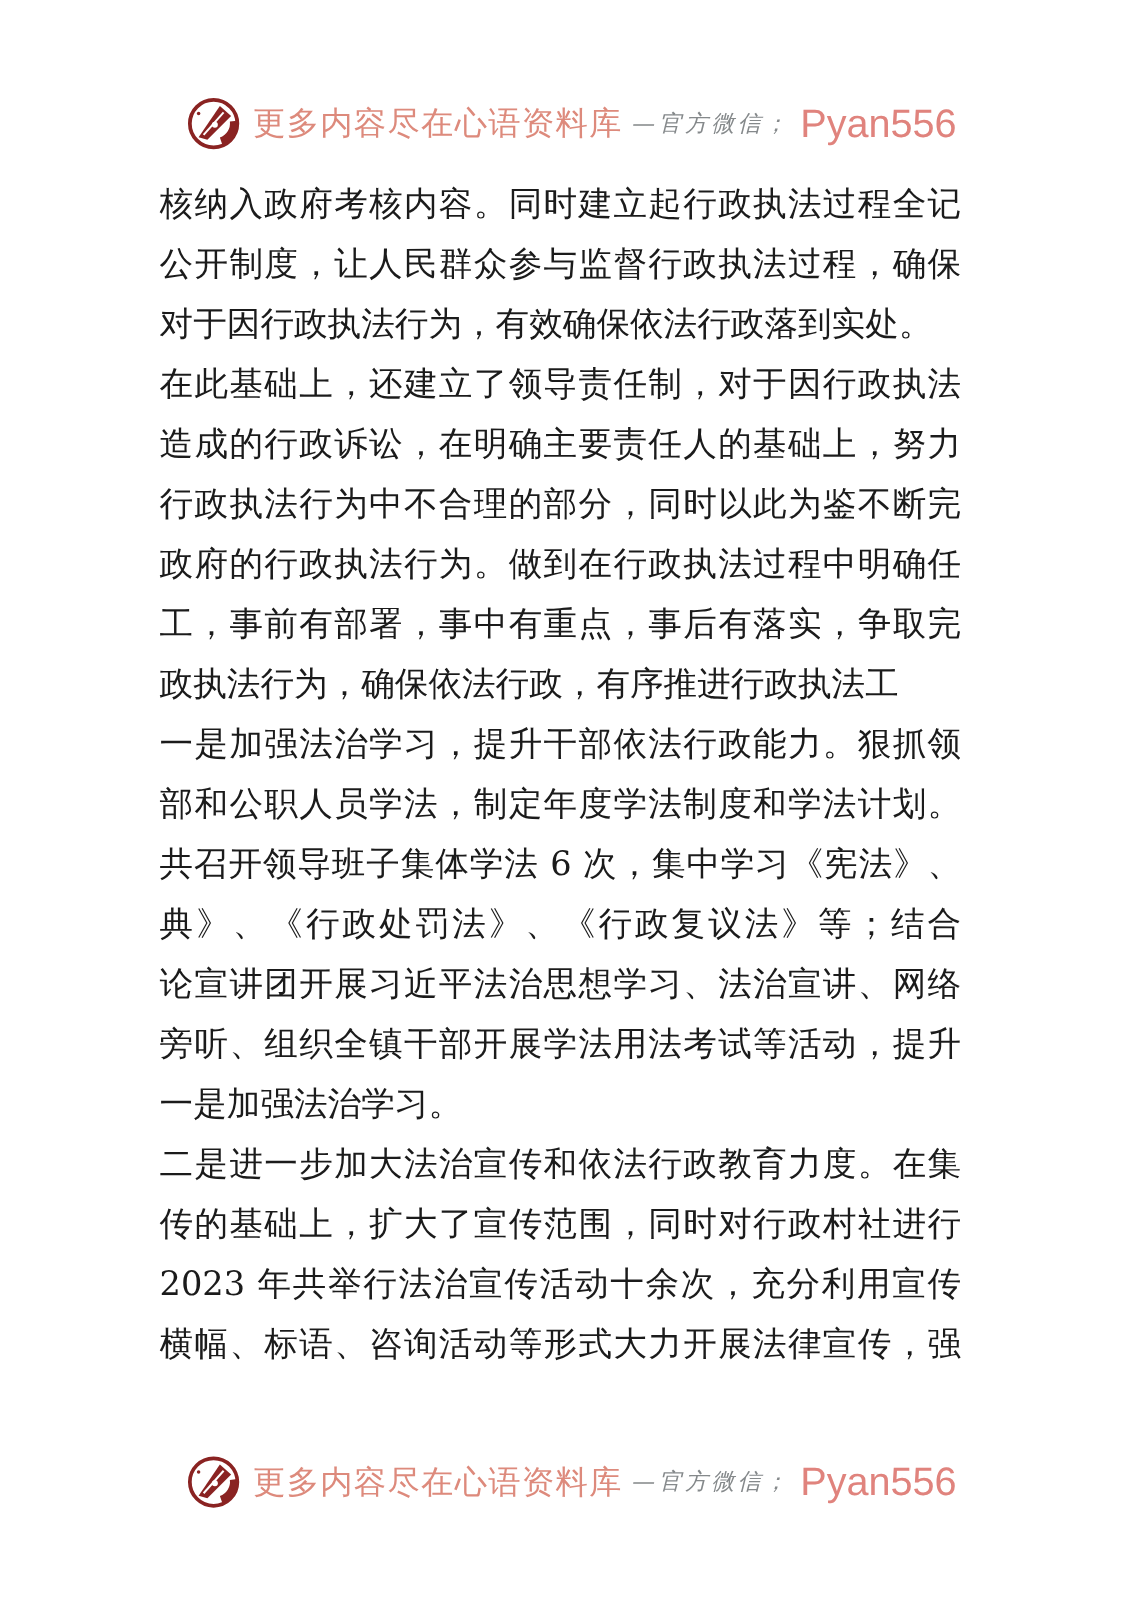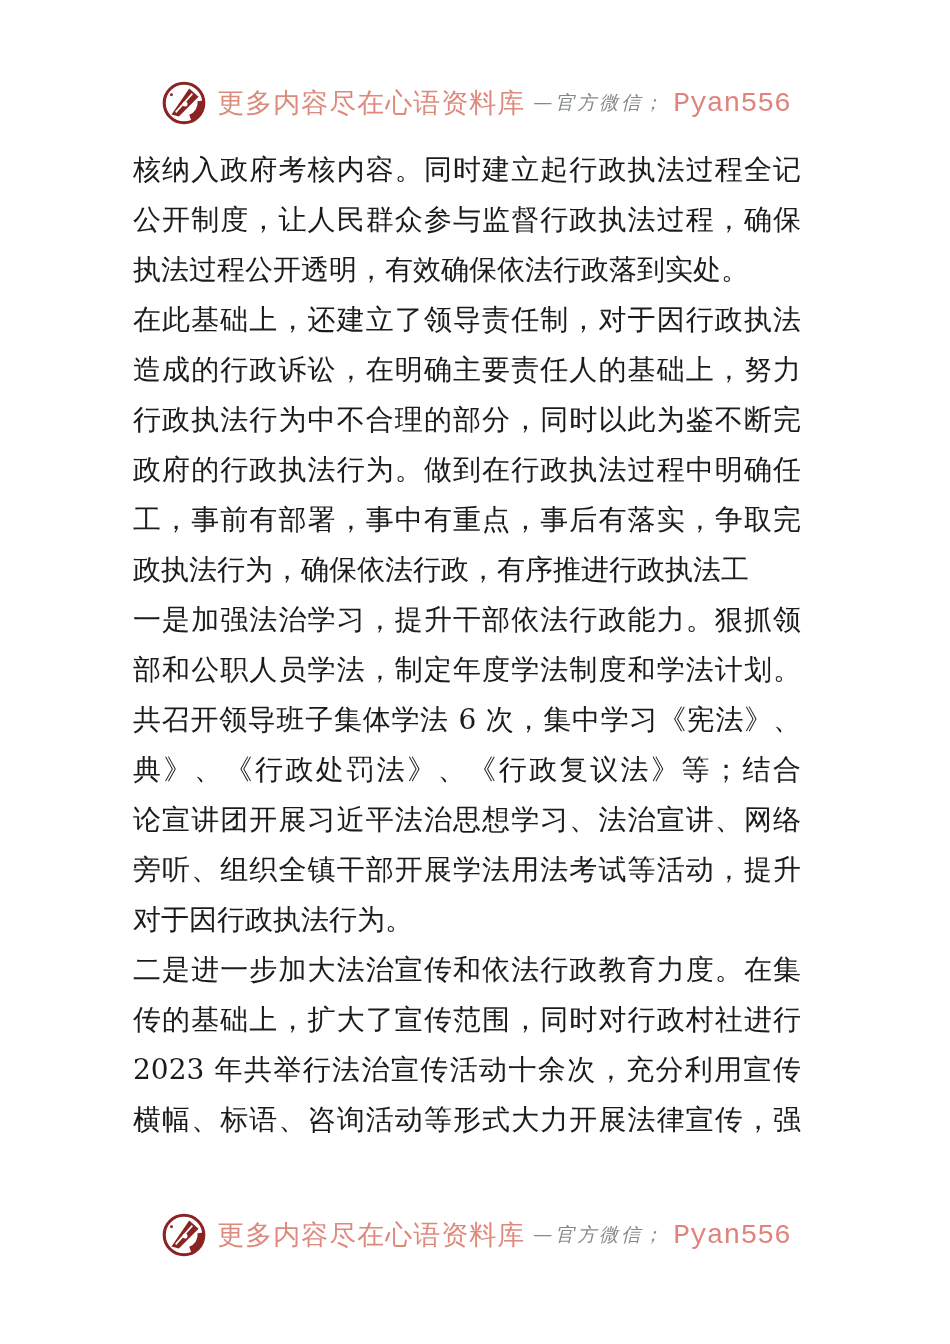--- a/index.html
+++ b/index.html
@@ -43,23 +43,23 @@
   }
   .wm-label {
     color: var(--label-color, #85898b);
     font-size: 19px;
     font-style: italic;
     letter-spacing: 3px;
     font-family: "DejaVu Serif", "Liberation Serif", serif;
   }
   .wm-account {
     color: var(--account-color, #e0837d);
-    font-size: 28px;
+    font-size: 33px;
     font-style: normal;
-    font-family: Liberation Mono, monospace;
+    font-family: Liberation Sans, sans-serif;
   }
 
   
   .doc-body {
     position: absolute;
     top: 145px;
     left: 133px;
     width: 668px;
     color: var(--text-color, #1b1b1b);
   }
@@ -95,34 +95,34 @@
       </svg>
     </span>
     <span class="wm-brand">更多内容尽在心语资料库</span>
       <span class="wm-label">—官方微信；</span>
       <span class="wm-account">Pyan556</span>
   </div>
 
   <main class="doc-body" id="doc-body">
       <div class="line">核纳入政府考核内容。同时建立起行政执法过程全记录全</div>
       <div class="line">公开制度，让人民群众参与监督行政执法过程，确保行政</div>
-      <div class="line para-end">执法过程公开透明，有效确保依法行政落到实处。</div>
+      <div class="line para-end">对于因行政执法行为，有效确保依法行政落到实处。</div>
       <div class="line">在此基础上，还建立了领导责任制，对于因行政执法行为</div>
       <div class="line">造成的行政诉讼，在明确主要责任人的基础上，努力改进</div>
       <div class="line">行政执法行为中不合理的部分，同时以此为鉴不断完善镇</div>
       <div class="line">政府的行政执法行为。做到在行政执法过程中明确任务分</div>
       <div class="line">工，事前有部署，事中有重点，事后有落实，争取完善行</div>
       <div class="line para-end">政执法行为，确保依法行政，有序推进行政执法工作。</div>
       <div class="line">一是加强法治学习，提升干部依法行政能力。狠抓领导干</div>
       <div class="line">部和公职人员学法，制定年度学法制度和学法计划。全年</div>
       <div class="line">共召开领导班子集体学法 6 次，集中学习《宪法》、《民法</div>
       <div class="line">典》、《行政处罚法》、《行政复议法》等；结合 8090 理</div>
       <div class="line">论宣讲团开展习近平法治思想学习、法治宣讲、网络庭审</div>
       <div class="line">旁听、组织全镇干部开展学法用法考试等活动，提升全体</div>
-      <div class="line para-end">对于因行政执法行为。</div>
+      <div class="line para-end">一是加强法治学习。</div>
       <div class="line">二是进一步加大法治宣传和依法行政教育力度。在集镇宣</div>
       <div class="line">传的基础上，扩大了宣传范围，同时对行政村社进行宣传</div>
       <div class="line">2023 年共举行法治宣传活动十余次，充分利用宣传展板、</div>
       <div class="line">横幅、标语、咨询活动等形式大力开展法律宣传，强化普</div>
     </main>
 
   <div class="watermark footer">
     <span class="wm-logo">
       <svg viewBox="0 0 48 48" aria-hidden="true">
         <circle cx="24" cy="24" r="19" fill="none" stroke="currentColor" stroke-width="3"></circle>

